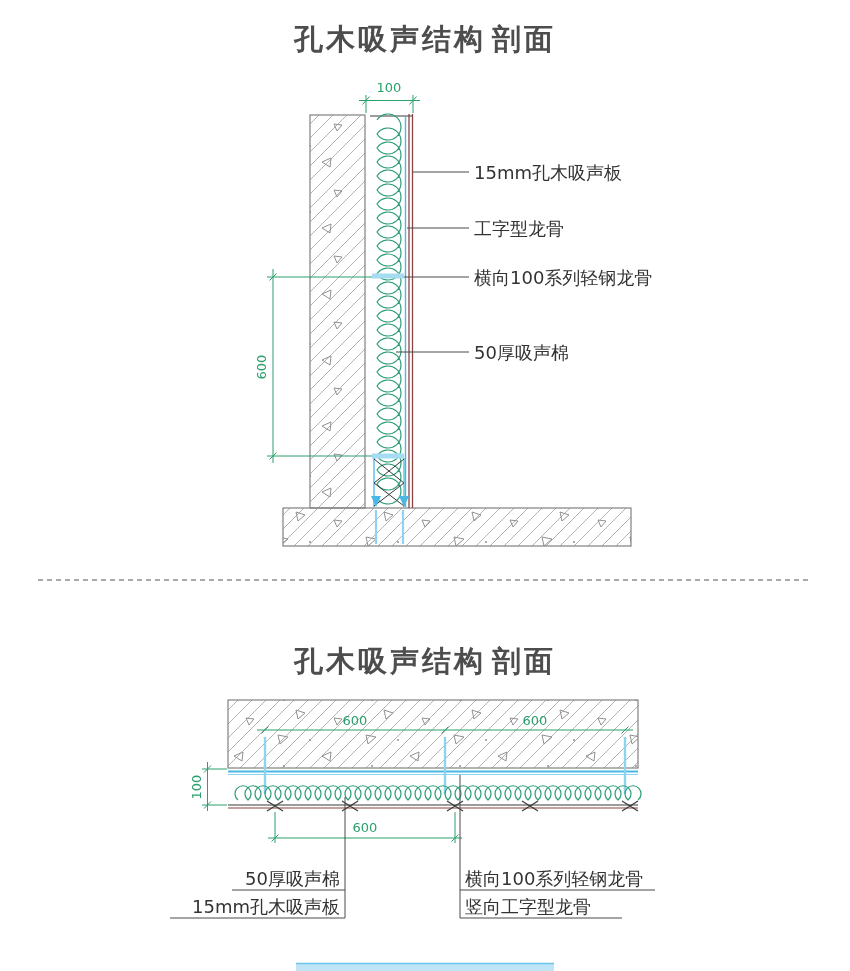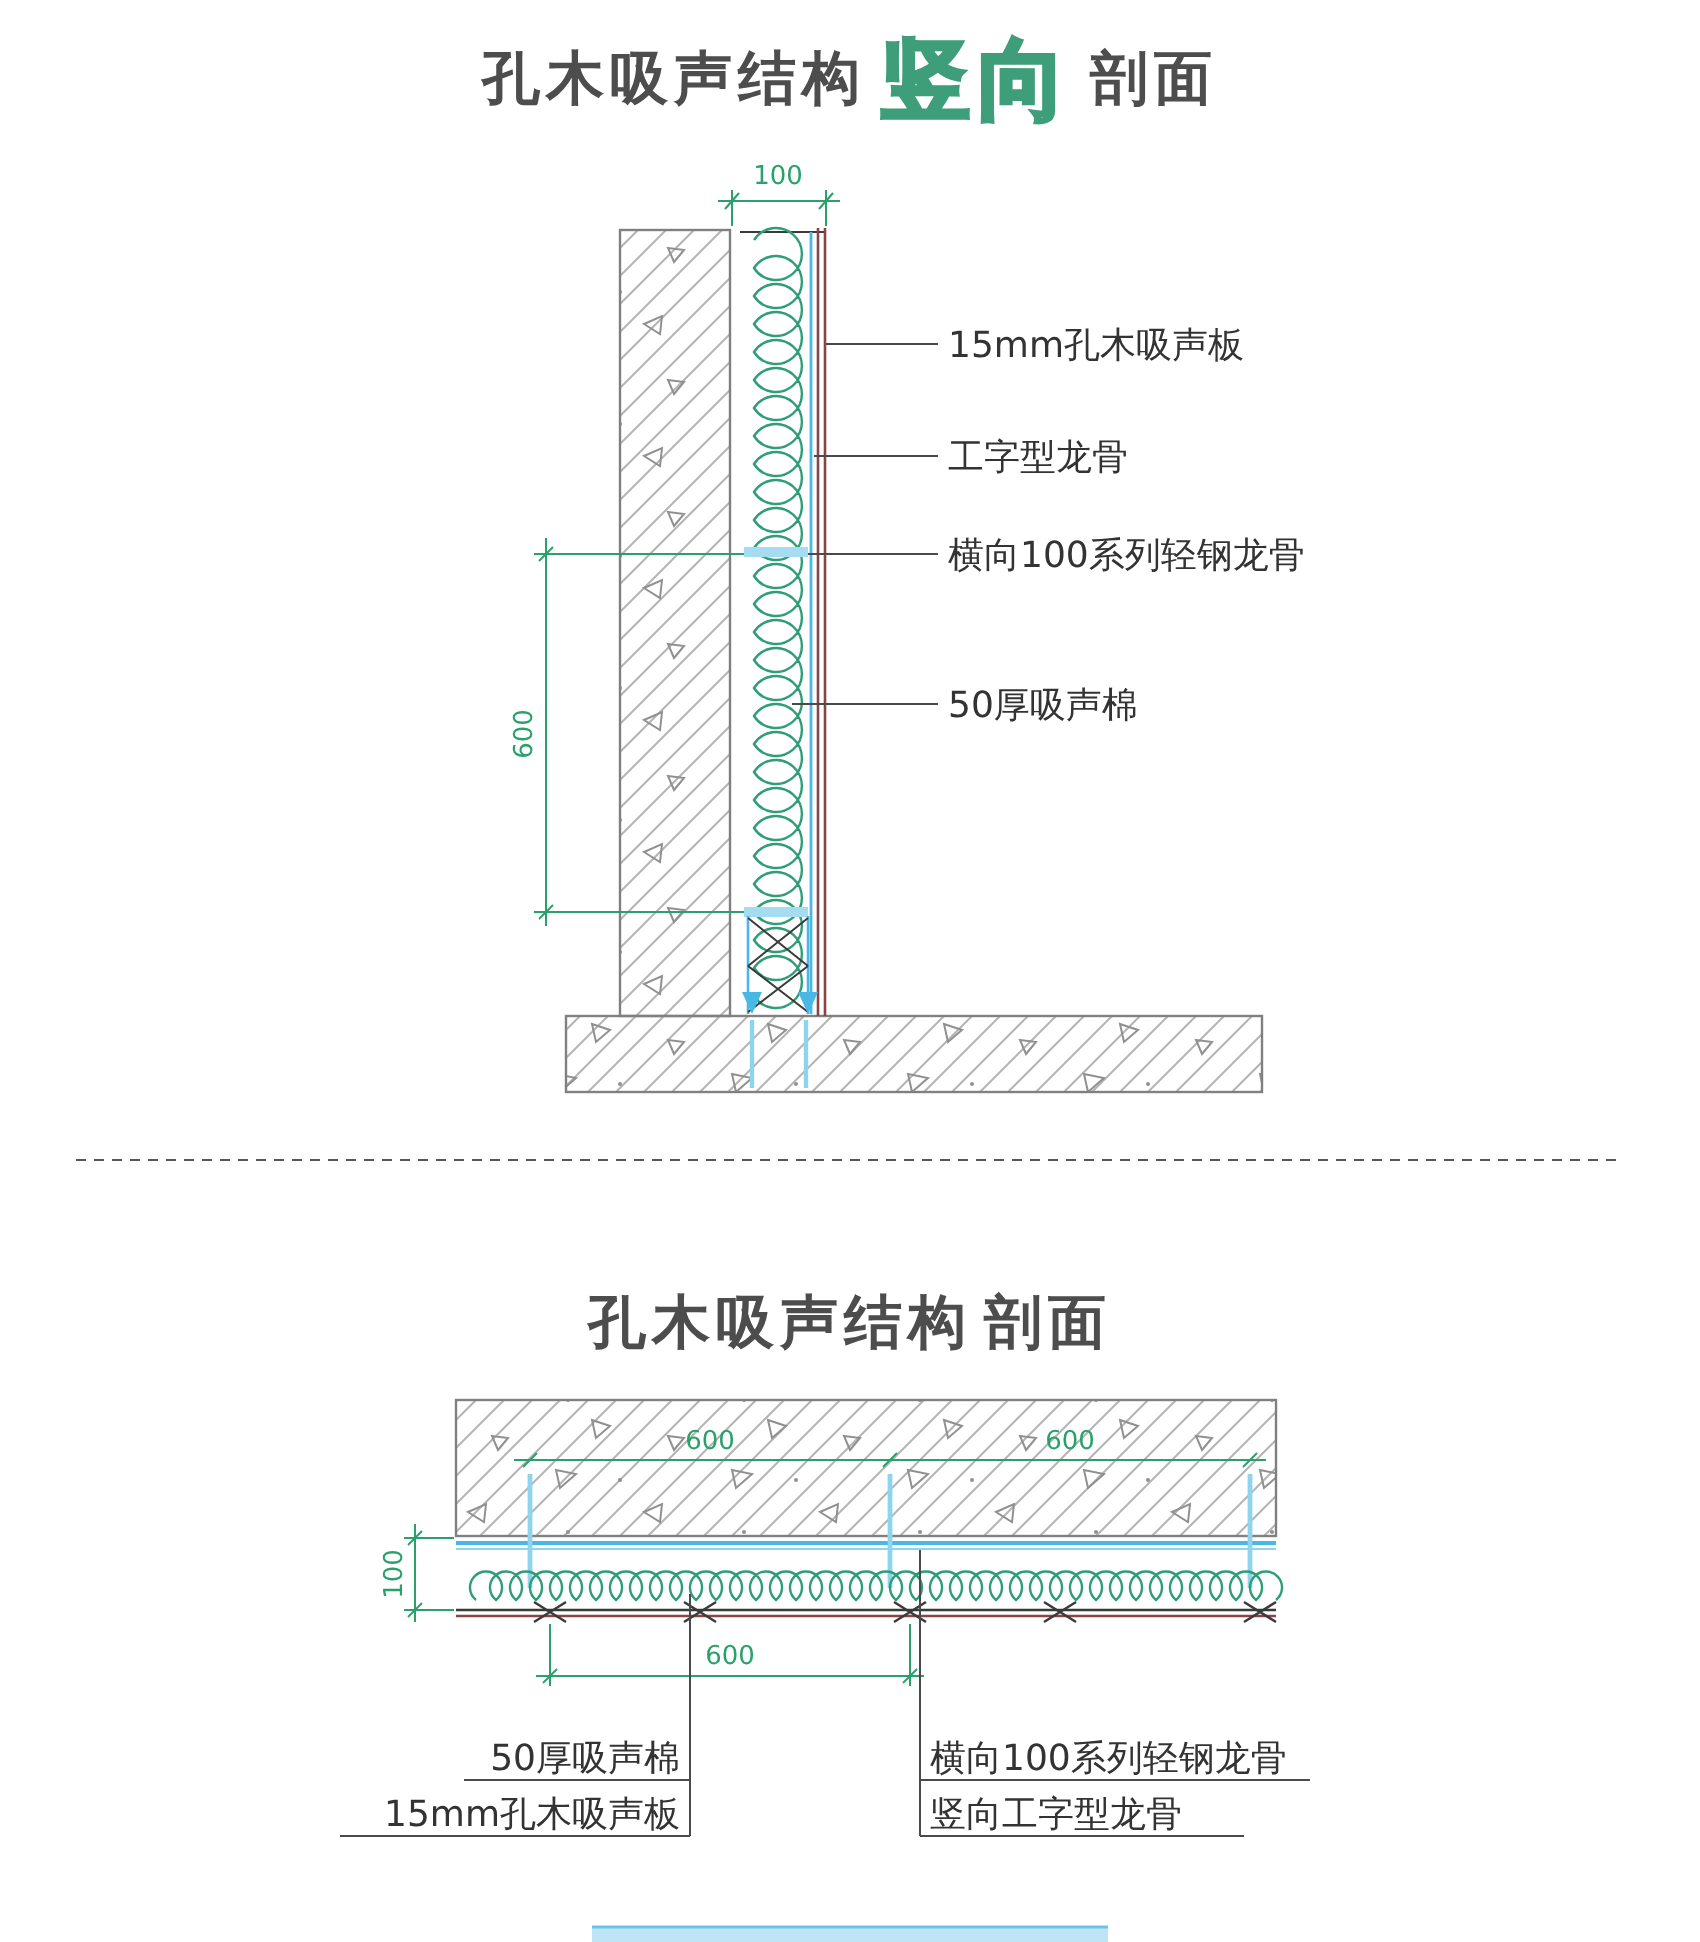--- a/index.html
+++ b/index.html
@@ -191,21 +191,20 @@
     </g>
 
     <g>
       <rect x="296" y="963" width="258" height="8" fill="#bfe4f5"></rect>
       <line x1="296" y1="963.5" x2="554" y2="963.5" stroke="#69c4ec" stroke-width="1.5"></line>
     </g>
   </svg>
 
   <div class="title" id="top-title">
     <span class="t-normal">孔木吸声结构</span>
-    <span class="t-accent">竖向</span>
     <span class="t-normal">剖面</span>
   </div>
 
   <div class="title" id="bottom-title">
     <span class="t-normal">孔木吸声结构</span>
     <span class="t-normal">剖面</span>
   </div>
 
 </div>
 

